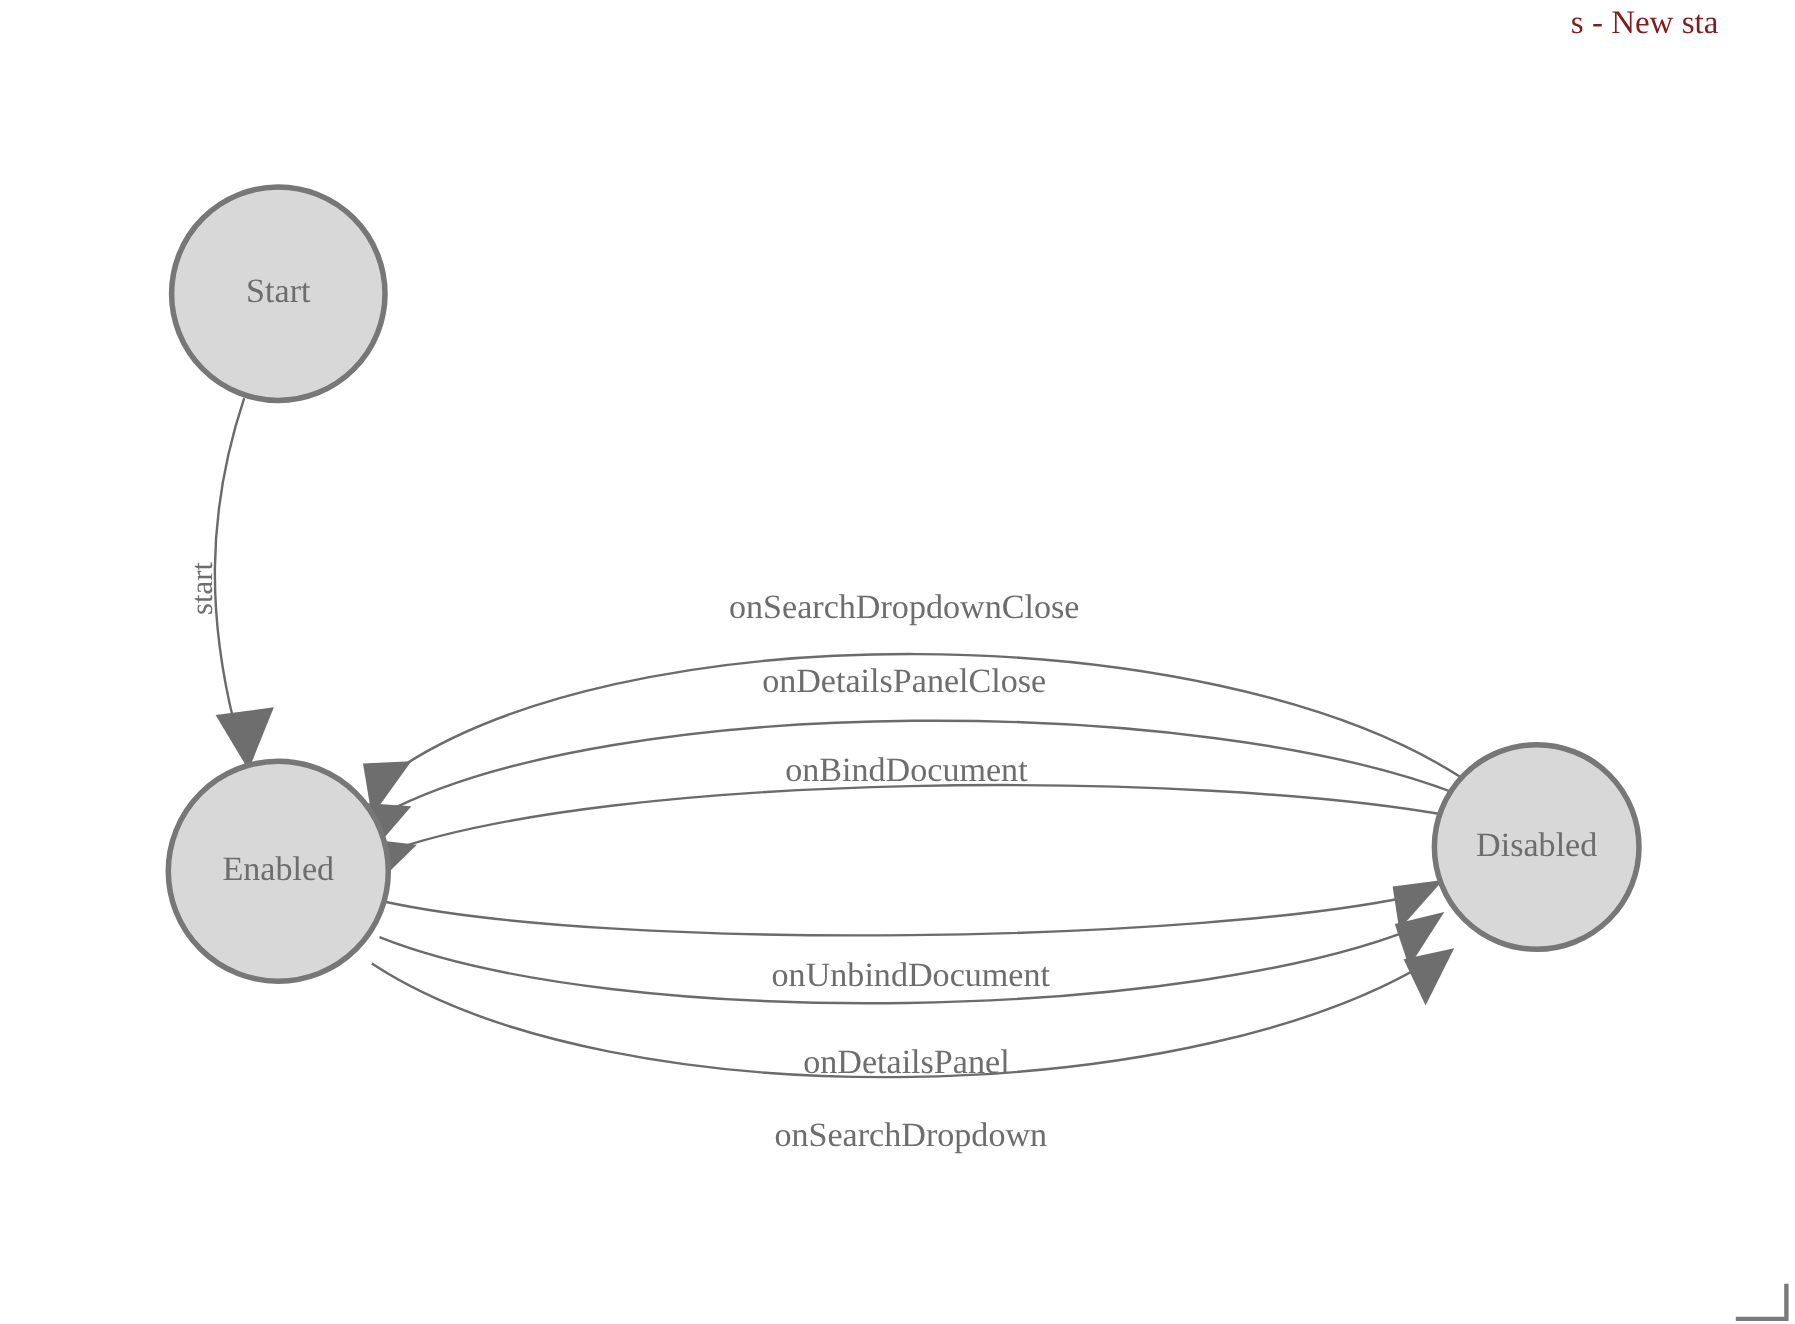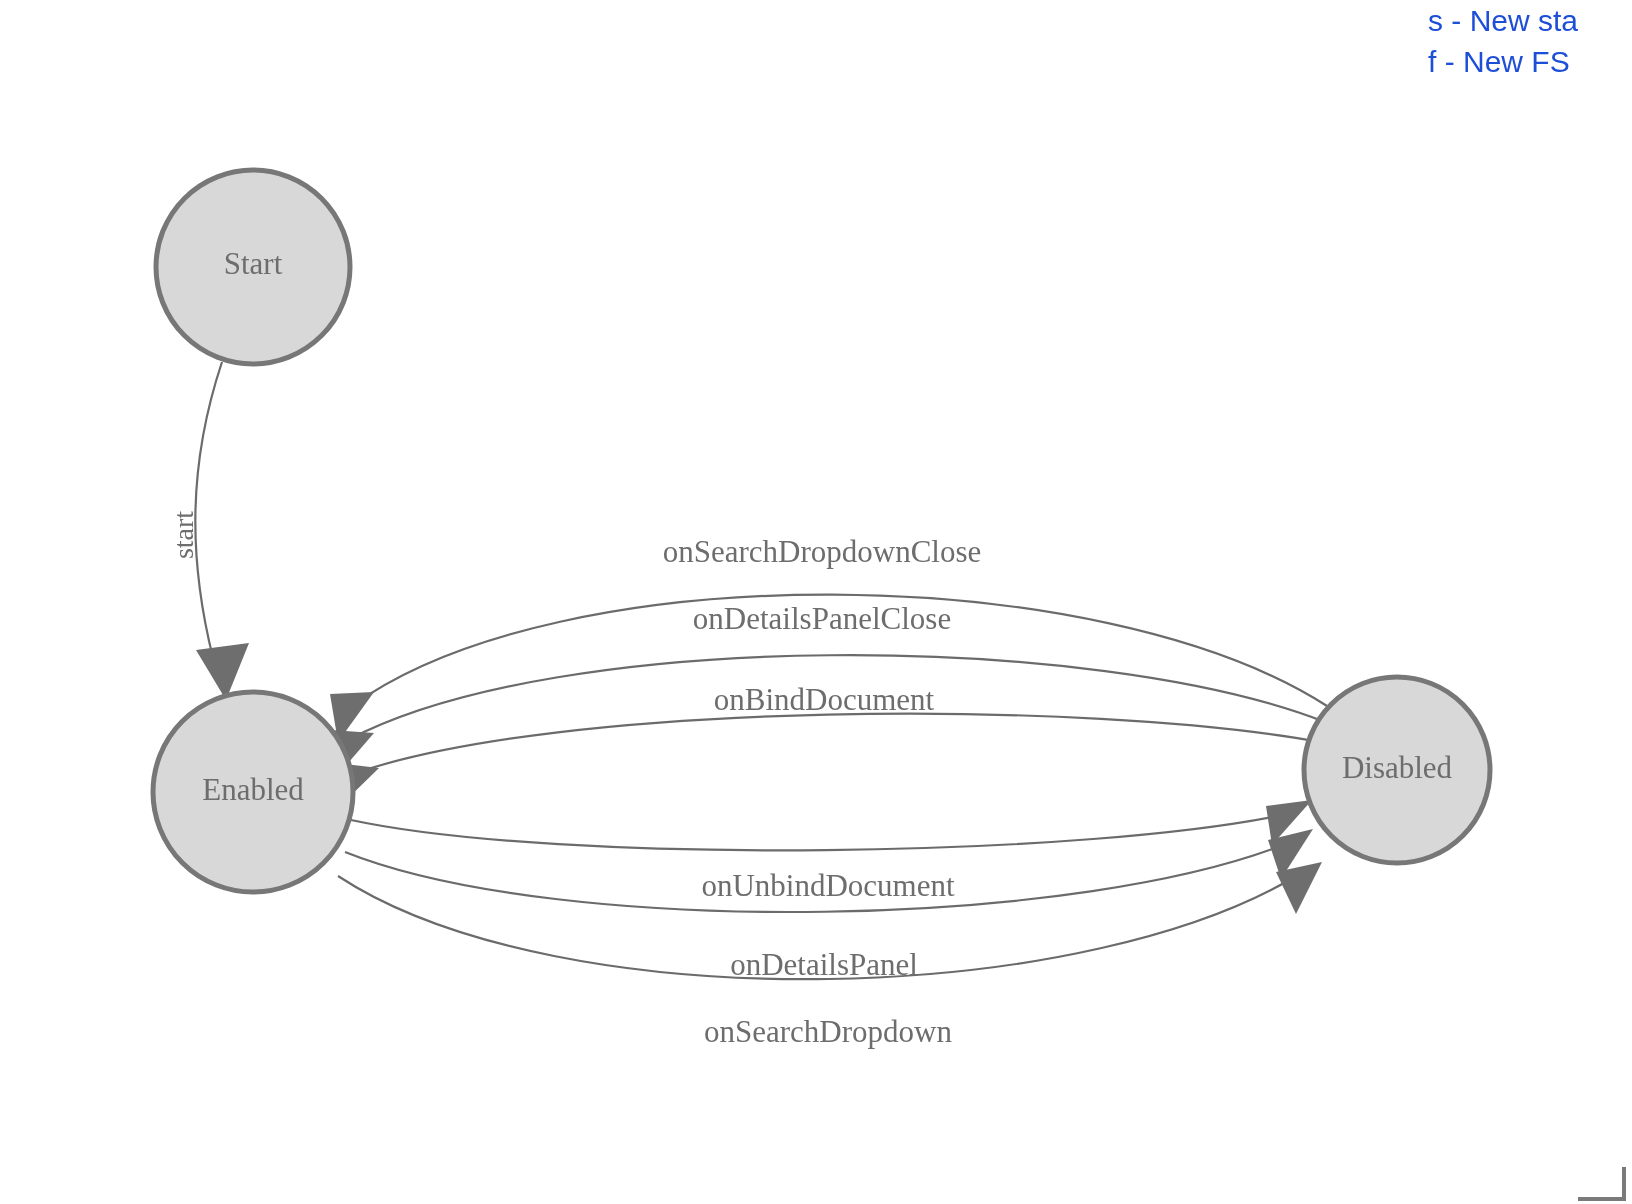--- a/index.html
+++ b/index.html
@@ -67,22 +67,22 @@
   #help-overlay {
     position: absolute;
     left: 1428px;
     top: 0px;
     width: 204px;
     height: 156px;
     overflow: hidden;
     pointer-events: none;
   }
   #help-overlay .help-text {
-    color: #1d4ed8;
-    font-family: Liberation Sans, sans-serif;
+    color: #7f1d1d;
+    font-family: Liberation Serif, serif;
     font-size: 30px;
     line-height: 41px;
     white-space: nowrap;
   }
 </style>
 </head>
 <body>
 
 <div id="canvas-root">
   <svg class="fsm-canvas" viewBox="0 0 1632 1204" xmlns="http://www.w3.org/2000/svg">
@@ -150,14 +150,13 @@
     <text class="edge-label" x="824" y="975">onDetailsPanel</text>
 
     <text class="edge-label" x="828" y="1042">onSearchDropdown</text>
 
     <path class="corner-mark" d="M 1624,1167 L 1624,1199 L 1578,1199"></path>
   </svg>
 </div>
 
 <div id="help-overlay">
   <div class="help-text">s - New sta</div>
-  <div class="help-text">f - New FS</div>
 </div>
 
 </body></html>

